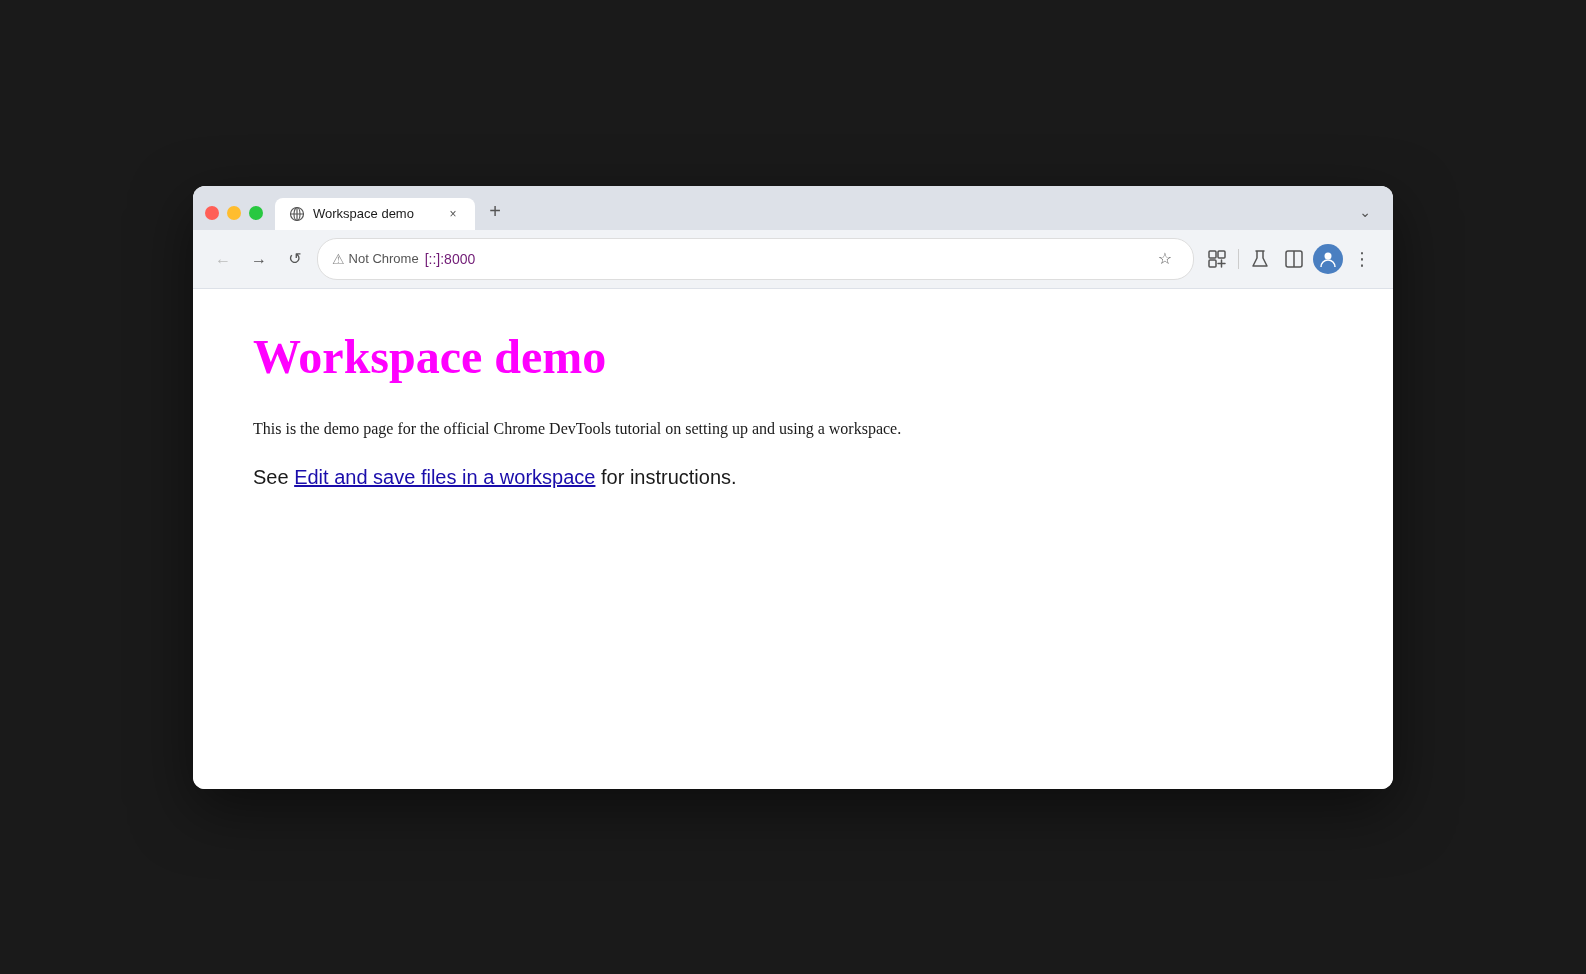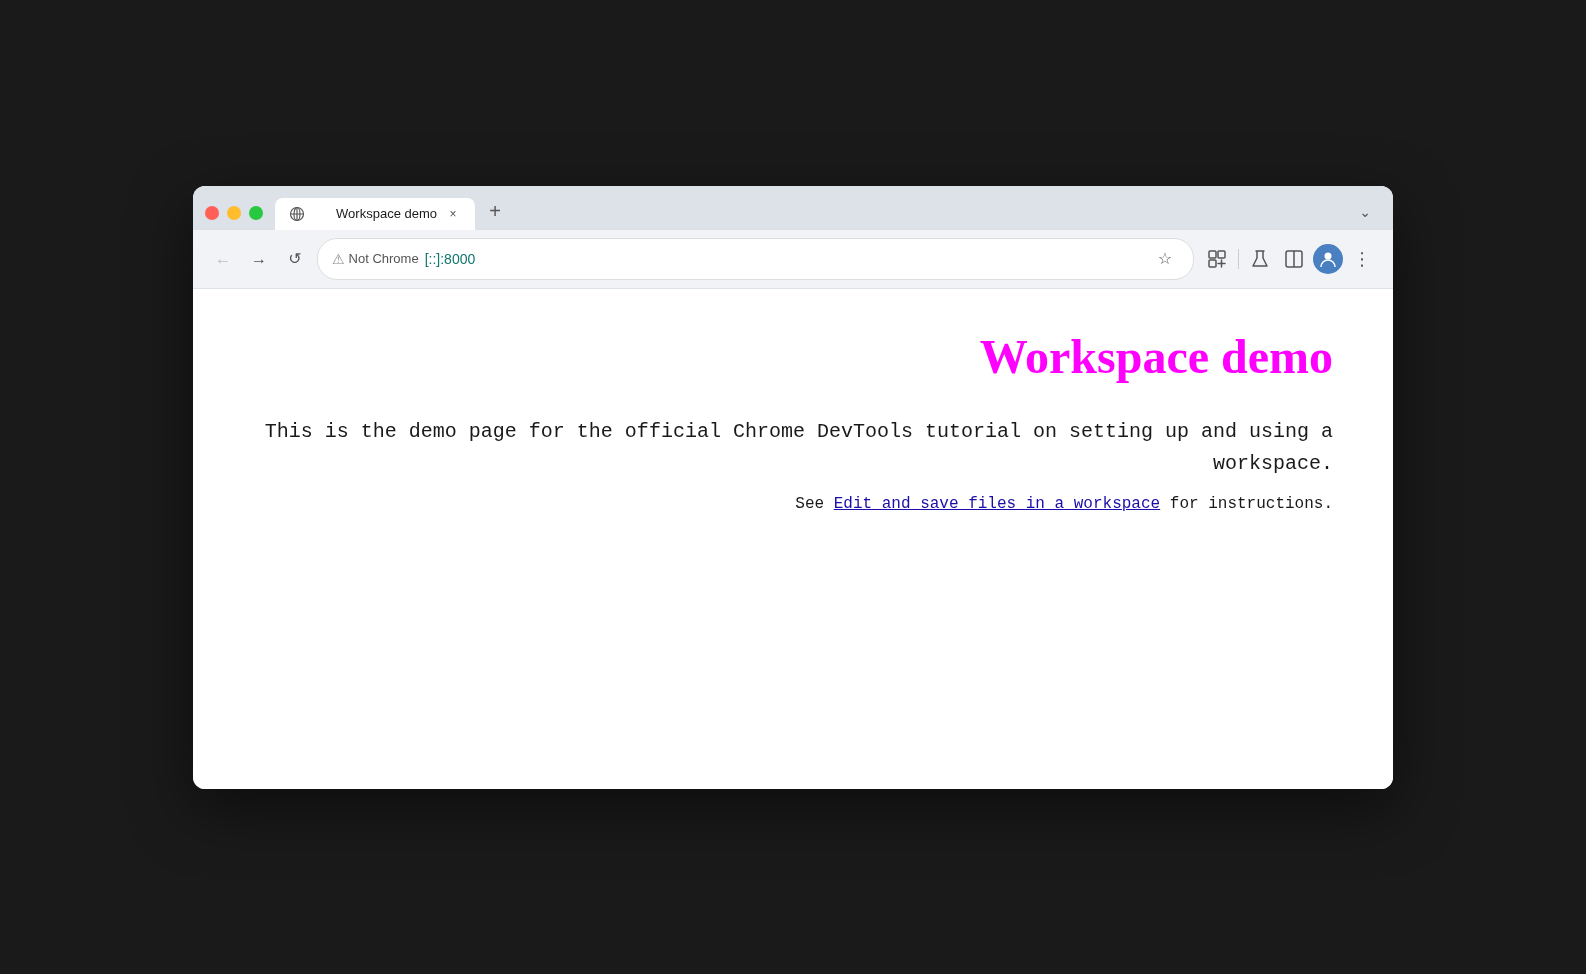--- a/index.html
+++ b/index.html
@@ -12,21 +12,20 @@
       min-height: 100vh;
       font-family: -apple-system, BlinkMacSystemFont, 'Segoe UI', sans-serif;
     }
 
     .browser-window {
       width: 1200px;
       border-radius: 12px;
       overflow: hidden;
       box-shadow: 0 20px 60px rgba(0,0,0,0.5);
       background: #fff;
-      text-align: right;
     }
 
     
     .tab-bar {
       background: #dde1e8;
       padding: 10px 12px 0 12px;
       display: flex;
       align-items: flex-end;
       gap: 4px;
     }
@@ -163,21 +162,21 @@
       color: #555;
       font-size: 13px;
     }
 
     .warning-icon {
       color: #888;
       font-size: 14px;
     }
 
     .url-text {
-      color: #0f766e;
+      color: #701a75;
       font-size: 14px;
     }
 
     .url-bar-actions {
       margin-left: auto;
       display: flex;
       align-items: center;
       gap: 2px;
     }
 
@@ -240,32 +239,32 @@
 
     .page-heading {
       font-size: 48px;
       font-weight: bold;
       color: #ff00ff;
       margin-bottom: 32px;
       font-family: Georgia, 'Times New Roman', serif;
     }
 
     .page-paragraph {
+      font-size: 16px;
+      color: #1a1a1a;
+      line-height: 1.6;
+      margin-bottom: 20px;
+      font-family: Liberation Serif, serif;
+    }
+
+    .page-link-line {
       font-size: 20px;
       color: #1a1a1a;
       line-height: 1.6;
-      margin-bottom: 12px;
-      font-family: Liberation Mono, monospace;
-    }
-
-    .page-link-line {
-      font-size: 16px;
-      color: #1a1a1a;
-      line-height: 1.6;
-      font-family: Liberation Mono, monospace;
+      font-family: Liberation Sans, sans-serif;
     }
 
     .page-link {
       color: #1a0dab;
       text-decoration: underline;
       cursor: pointer;
     }
   </style>
 </head>
 <body>

